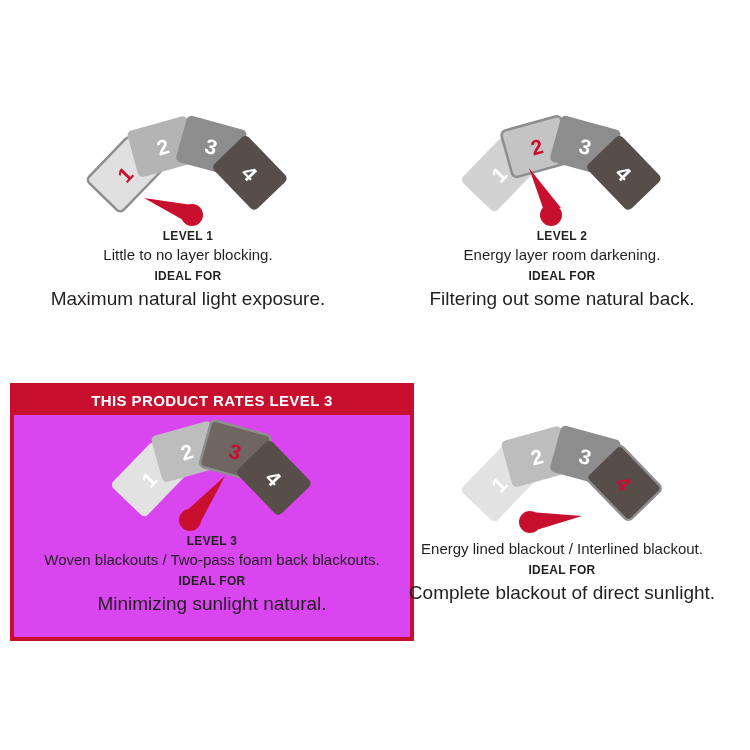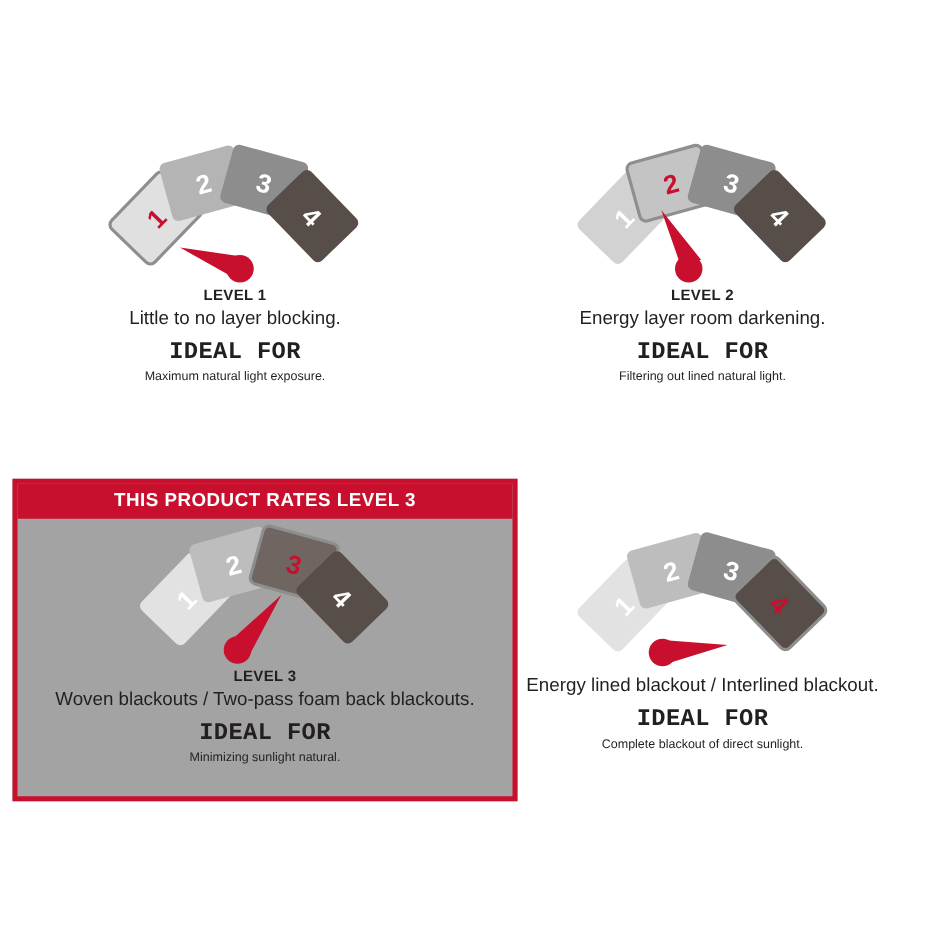--- a/index.html
+++ b/index.html
@@ -27,21 +27,21 @@
     box-sizing: border-box;
   }
 
   .panel-1 { left: 8px;   top: 110px; width: 360px; height: 230px; }
   .panel-2 { left: 382px; top: 110px; width: 360px; height: 230px; }
   .panel-3 { left: 10px;  top: 383px; width: 404px; height: 258px; }
   .panel-4 { left: 382px; top: 420px; width: 360px; height: 230px; }
 
   .panel.highlight {
     border: 4px solid #c8102e;
-    background: #a3a3a3;
+    background: #d946ef;
   }
 
   .banner {
     background: #c8102e;
     color: #ffffff;
     font-weight: bold;
     font-size: 15px;
     letter-spacing: 0.4px;
     text-align: center;
     padding: 6px 0 7px 0;
@@ -82,28 +82,27 @@
     font-size: 12px;
     letter-spacing: 0.3px;
     line-height: 1.35;
   }
   .lvl-desc {
     font-size: 15px;
     line-height: 1.45;
   }
   .ideal-title {
     font-weight: bold;
-    font-size: 19px;
+    font-size: 12px;
     letter-spacing: 0.3px;
     line-height: 1.45;
     margin-top: 2px;
-    font-family: Liberation Mono, monospace;
   }
   .ideal-desc {
-    font-size: 10px;
+    font-size: 19px;
     line-height: 1.45;
     text-align: center;
   }
 </style>
 </head>
 <body>
 
 <div class="sheet">
 
   <div class="panel panel-1">
@@ -168,21 +167,21 @@
           <g>
             <circle cx="134" cy="99" r="11" fill="#c8102e"></circle>
             <path d="M126 92 L112 52 L144 92 Z" fill="#c8102e"></path>
           </g>
         </svg>
       </div>
       <div class="caption">
         <div class="lvl-title">LEVEL 2</div>
         <div class="lvl-desc">Energy layer room darkening.</div>
         <div class="ideal-title">IDEAL FOR</div>
-        <div class="ideal-desc">Filtering out lined natural light.</div>
+        <div class="ideal-desc">Filtering out some natural back.</div>
       </div>
     </div>
   </div>
 
   <div class="panel panel-3 highlight">
     <div class="banner">THIS PRODUCT RATES LEVEL 3</div>
     <div class="panel-inner">
       <div class="gauge">
         <svg viewBox="0 0 290 110">
           <g>

